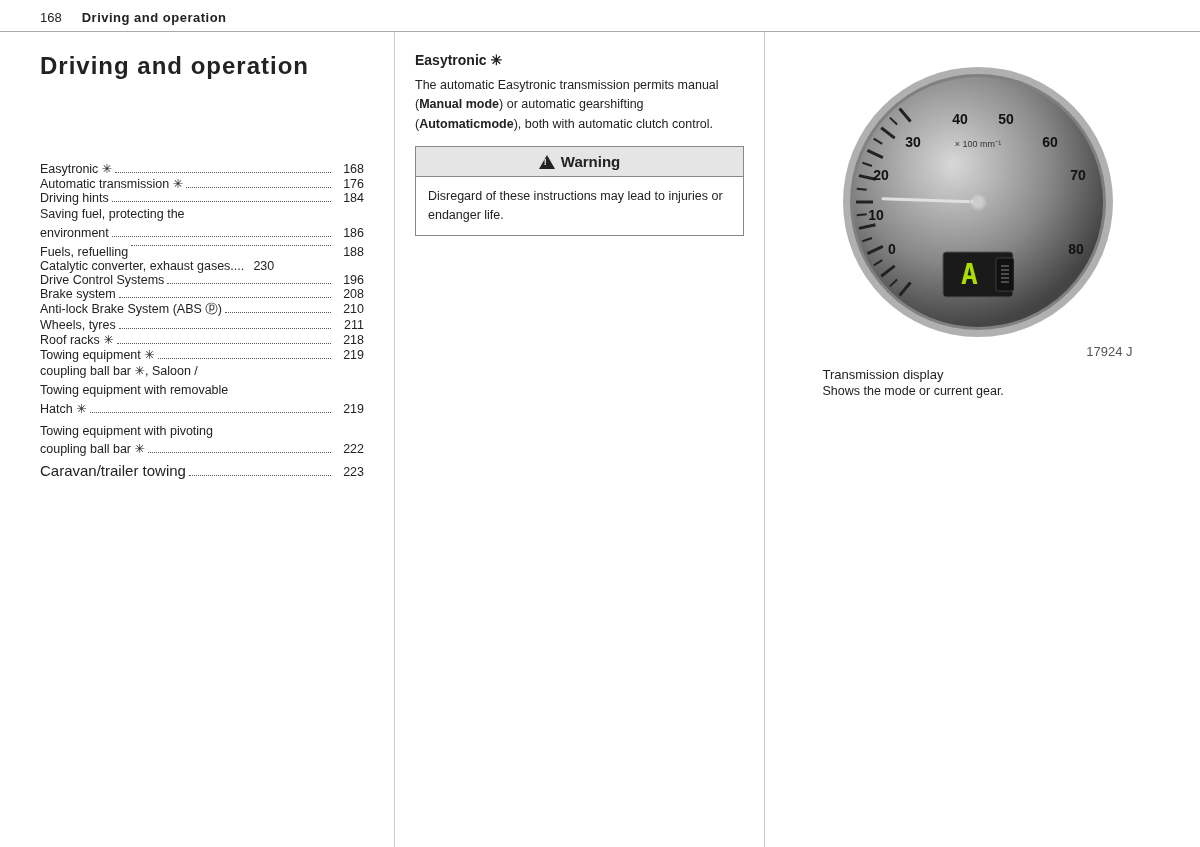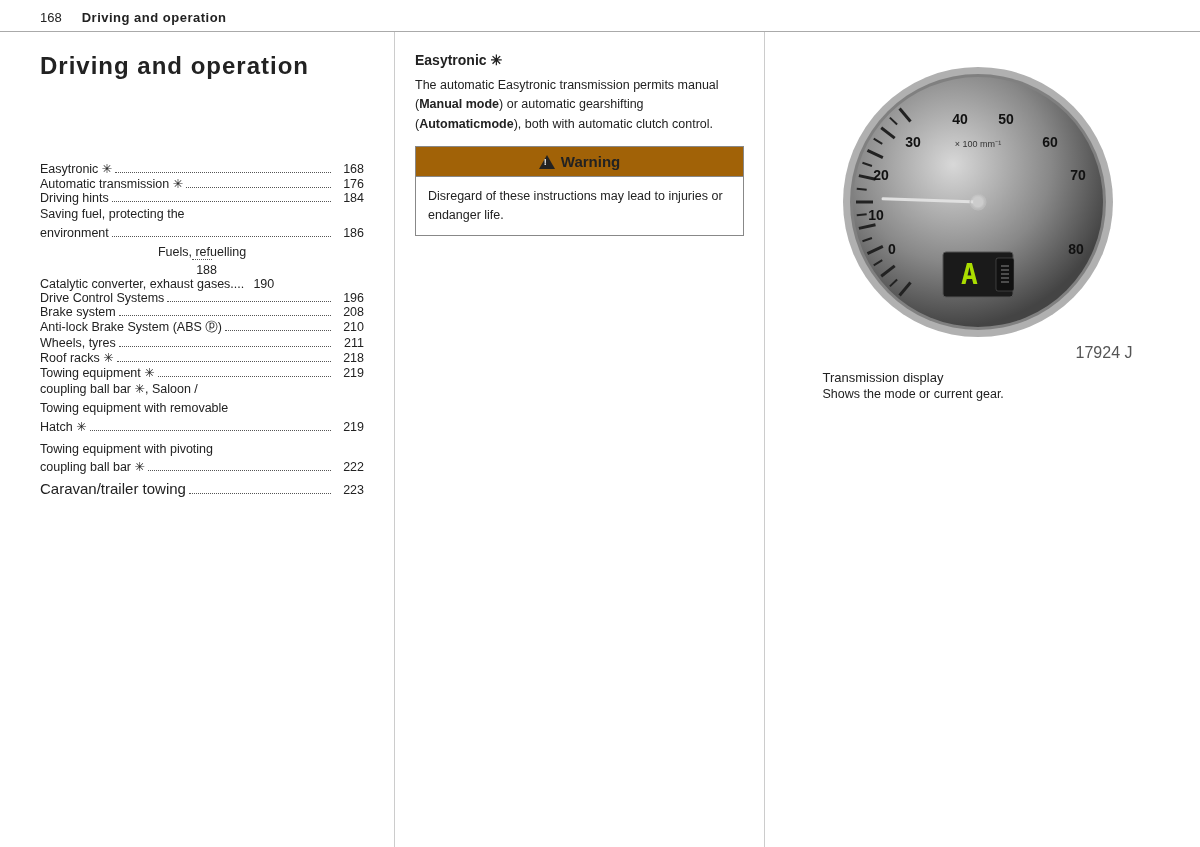--- a/index.html
+++ b/index.html
@@ -83,21 +83,21 @@
       line-height: 1.55;
       margin-bottom: 12px;
     }
 
     .warning-box {
       border: 1px solid #888;
       margin-top: 10px;
     }
 
     .warning-header {
-      background: #a16207;
+      background: #e5e5e5;
       border-bottom: 1px solid #888;
       padding: 6px 10px;
       display: flex;
       align-items: center;
       justify-content: center;
       font-size: 15px;
       font-weight: bold;
     }
 
     .warning-triangle {
@@ -142,21 +142,21 @@
       position: relative;
       margin-top: 10px;
     }
 
     .speedometer-svg {
       width: 100%;
       height: 100%;
     }
 
     .image-caption {
-      font-size: 16px;
+      font-size: 13px;
       color: #555;
       text-align: right;
       width: 310px;
       margin-top: 2px;
     }
 
     .transmission-display-label {
       font-size: 13px;
       font-weight: normal;
       margin-top: 8px;
@@ -211,30 +211,30 @@
       </li>
           <li style="margin-bottom: 3px;">
         <span style="font-size:12.5px;line-height:1.5;display:block;">Saving fuel, protecting the</span>
         <div style="display:flex;align-items:baseline;">
           <span style="font-size:12.5px;line-height:1.5;">  environment </span>
           <span style="flex:1;border-bottom:1px dotted #555;margin:0 3px 3px 3px;min-width:20px;"></span>
           <span style="min-width:30px;text-align:right;font-size:12.5px;">186</span>
         </div>
       </li>
           <li>
-        <div style="display:flex;align-items:center;flex-direction:column;">
+        <div style="display:flex;align-items:flex-start;">
           <span style="font-size:12.5px;">Fuels, refuelling </span>
           <span style="flex:1;border-bottom:1px dotted #555;margin:0 3px 3px 3px;min-width:20px;"></span>
           <span style="min-width:30px;text-align:right;font-size:12.5px;">188</span>
         </div>
       </li>
           <li>
         <div style="display:flex;align-items:flex-start;">
           <span style="font-size:12.5px;">Catalytic converter, exhaust gases.... </span>
-          <span style="min-width:30px;text-align:right;font-size:12.5px;">190</span>
+          <span style="min-width:30px;text-align:right;font-size:12.5px;">230</span>
         </div>
       </li>
           <li>
         <div style="display:flex;align-items:baseline;">
           <span style="font-size:12.5px;">Drive Control Systems </span>
           <span style="flex:1;border-bottom:1px dotted #555;margin:0 3px 3px 3px;min-width:20px;"></span>
           <span style="min-width:30px;text-align:right;font-size:12.5px;">196</span>
         </div>
       </li>
           <li>

